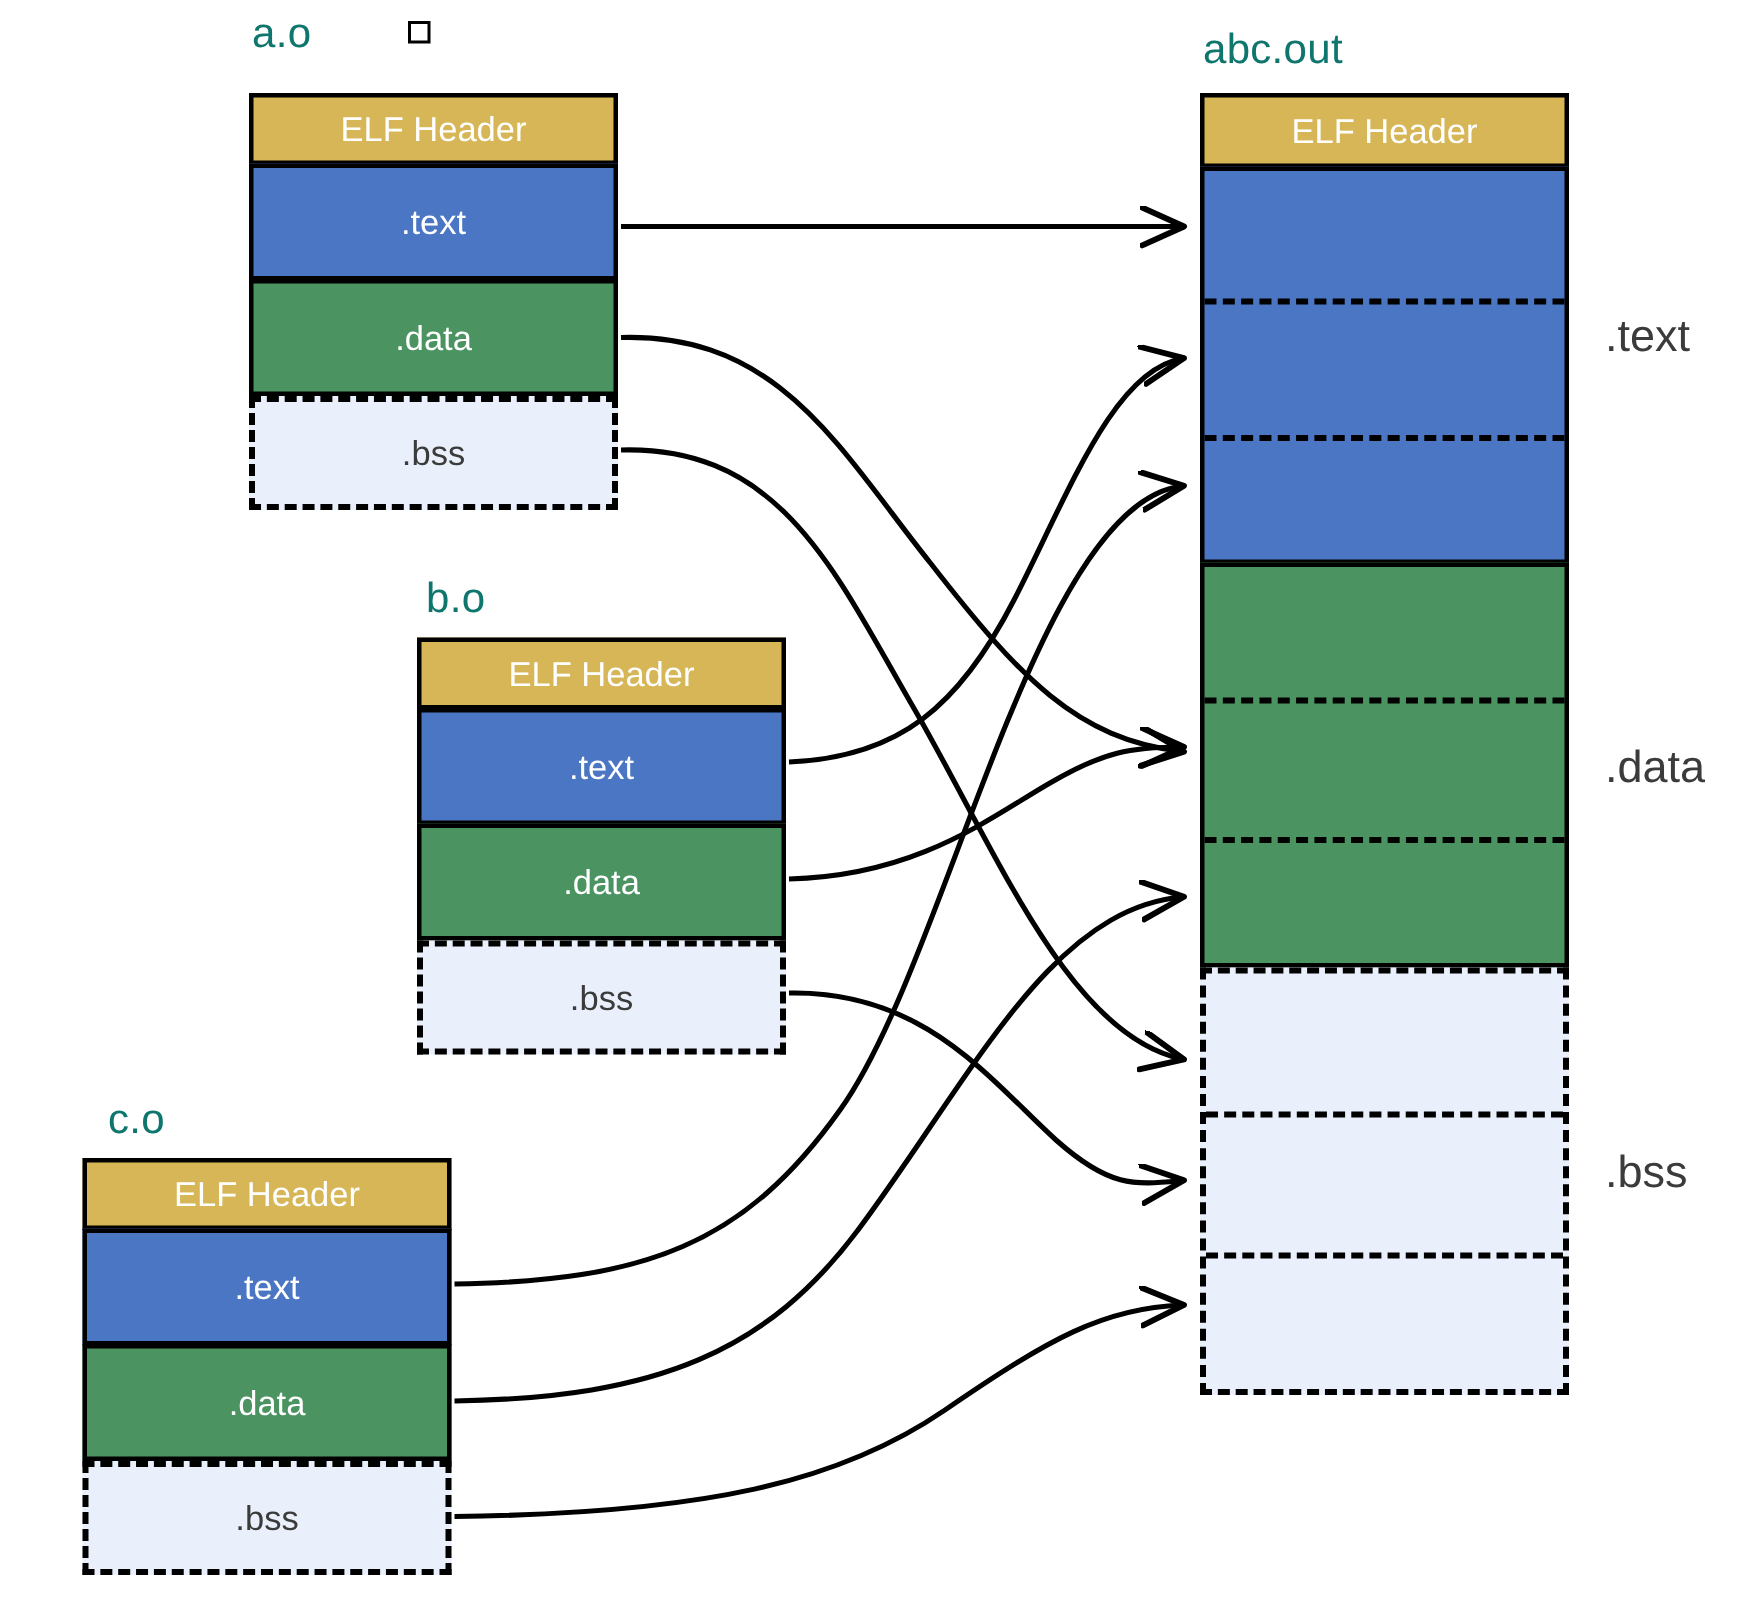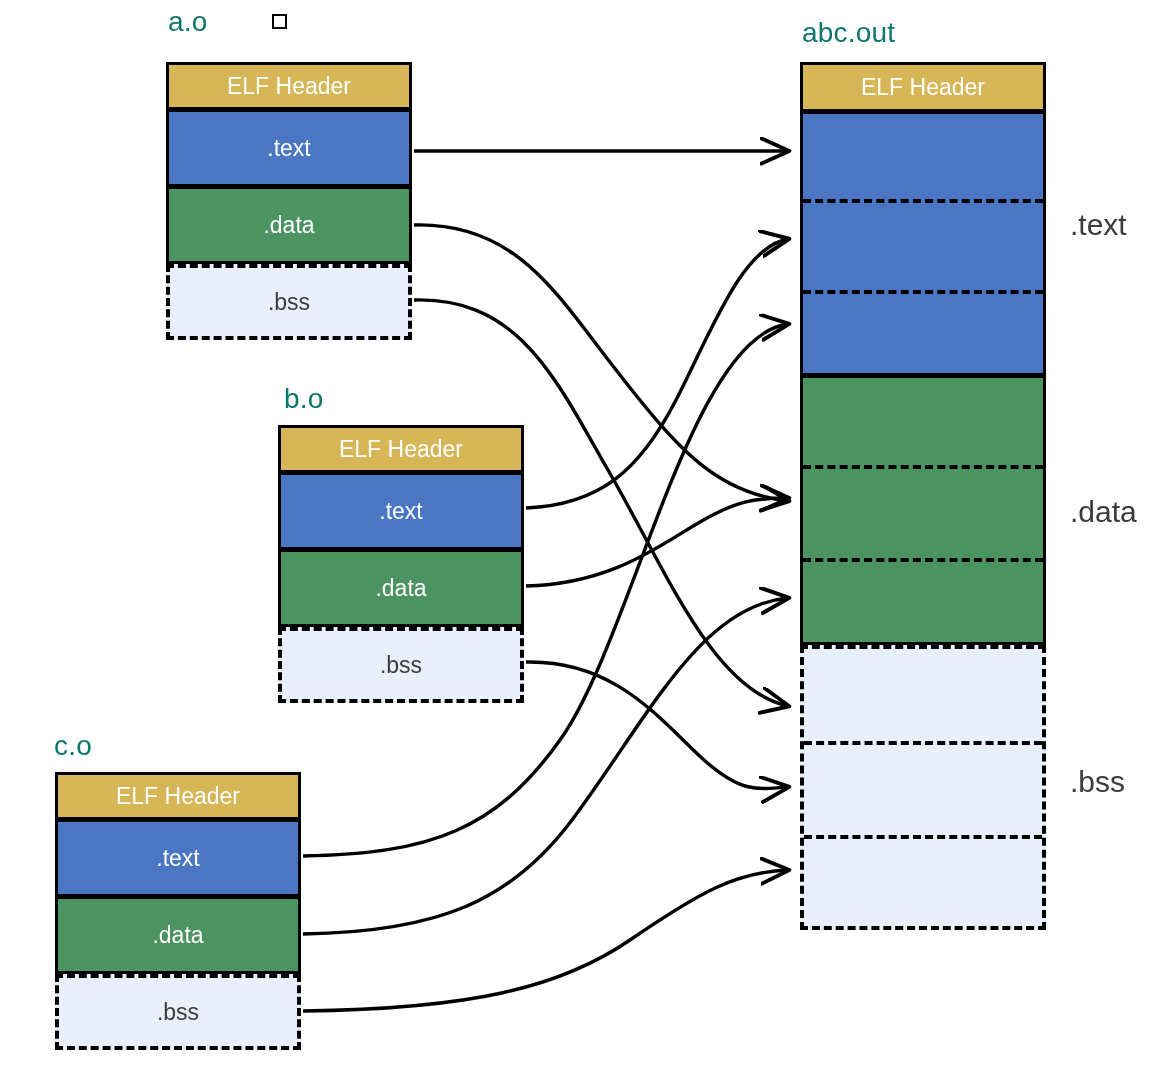--- a/index.html
+++ b/index.html
@@ -53,21 +53,21 @@
 
   <div class="obj-label" style="left:284px;top:383px;">b.o</div>
 
   <div class="modbox" style="left:278px;top:425px;width:246px;height:277px;">
     <div class="seg solid elf" style="top:0px;height:48px;">ELF Header</div>
     <div class="seg solid text" style="top:47px;height:78px;">.text</div>
     <div class="seg solid data" style="top:124px;height:78px;">.data</div>
     <div class="seg bss" style="top:202px;height:76px;">.bss</div>
   </div>
 
-  <div class="obj-label" style="left:54px;top:730px;">c.o</div>
+  <div class="obj-label" style="left:72px;top:730px;">c.o</div>
 
   <div class="modbox" style="left:55px;top:772px;width:246px;height:277px;">
     <div class="seg solid elf" style="top:0px;height:48px;">ELF Header</div>
     <div class="seg solid text" style="top:47px;height:78px;">.text</div>
     <div class="seg solid data" style="top:124px;height:78px;">.data</div>
     <div class="seg bss" style="top:202px;height:76px;">.bss</div>
   </div>
 
   <div class="obj-label" style="left:802px;top:17px;">abc.out</div>
 

